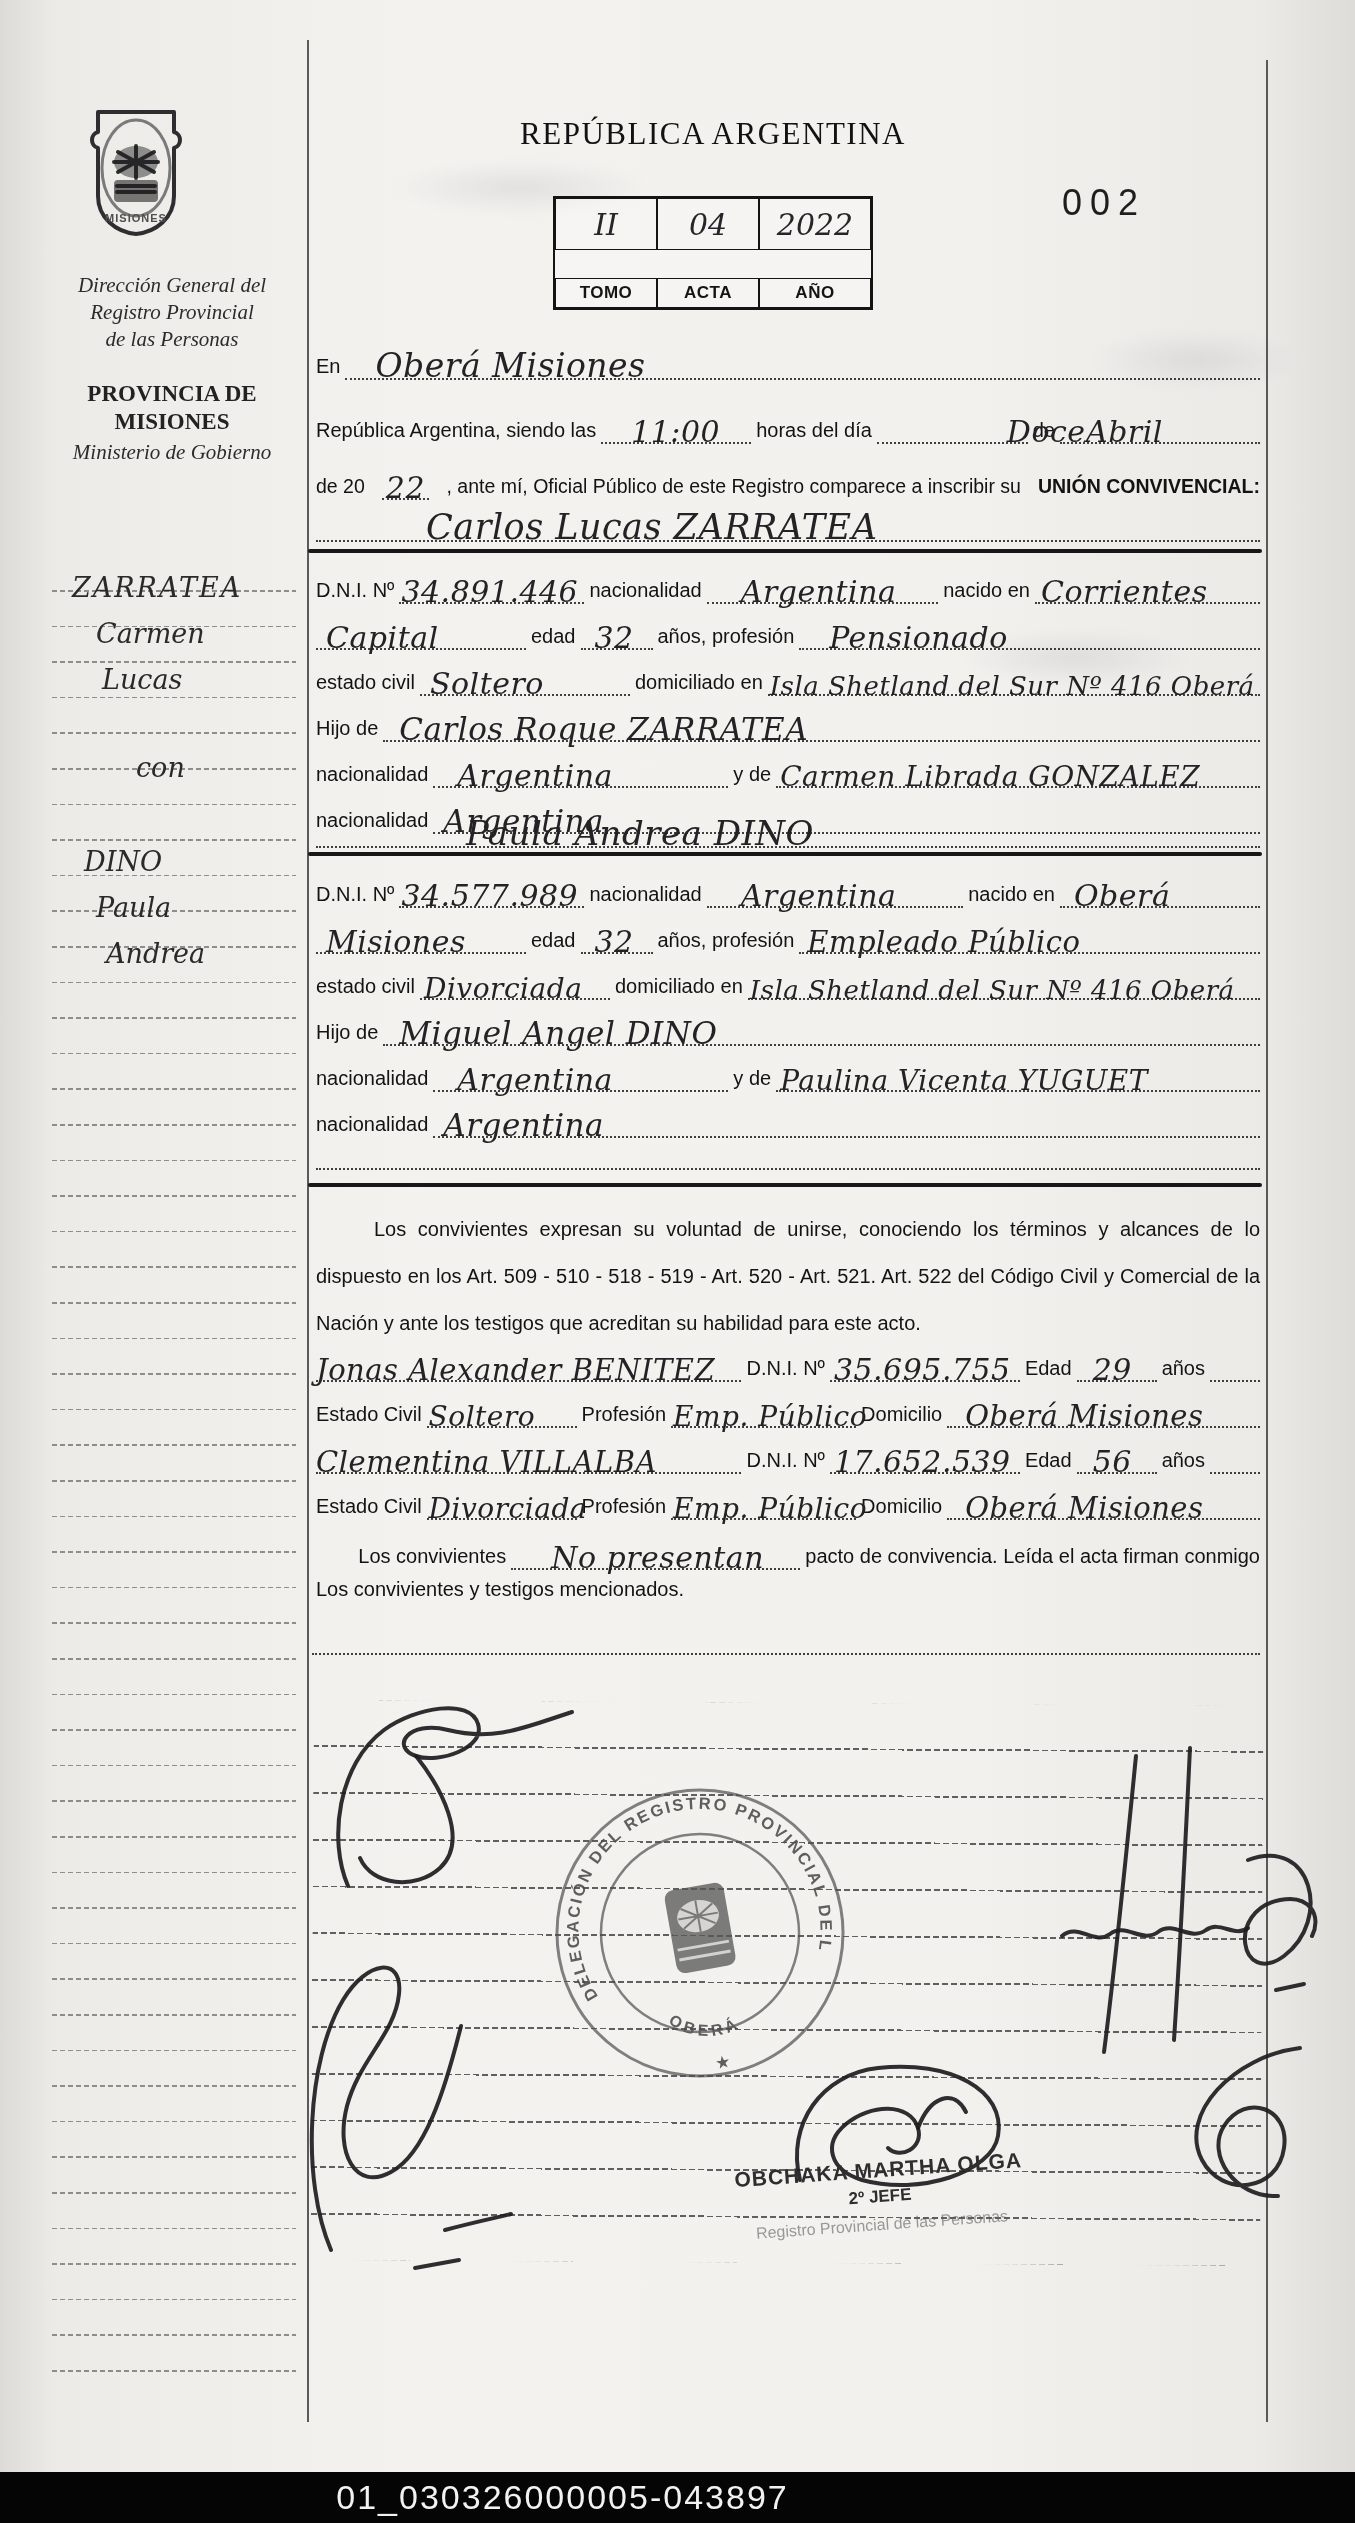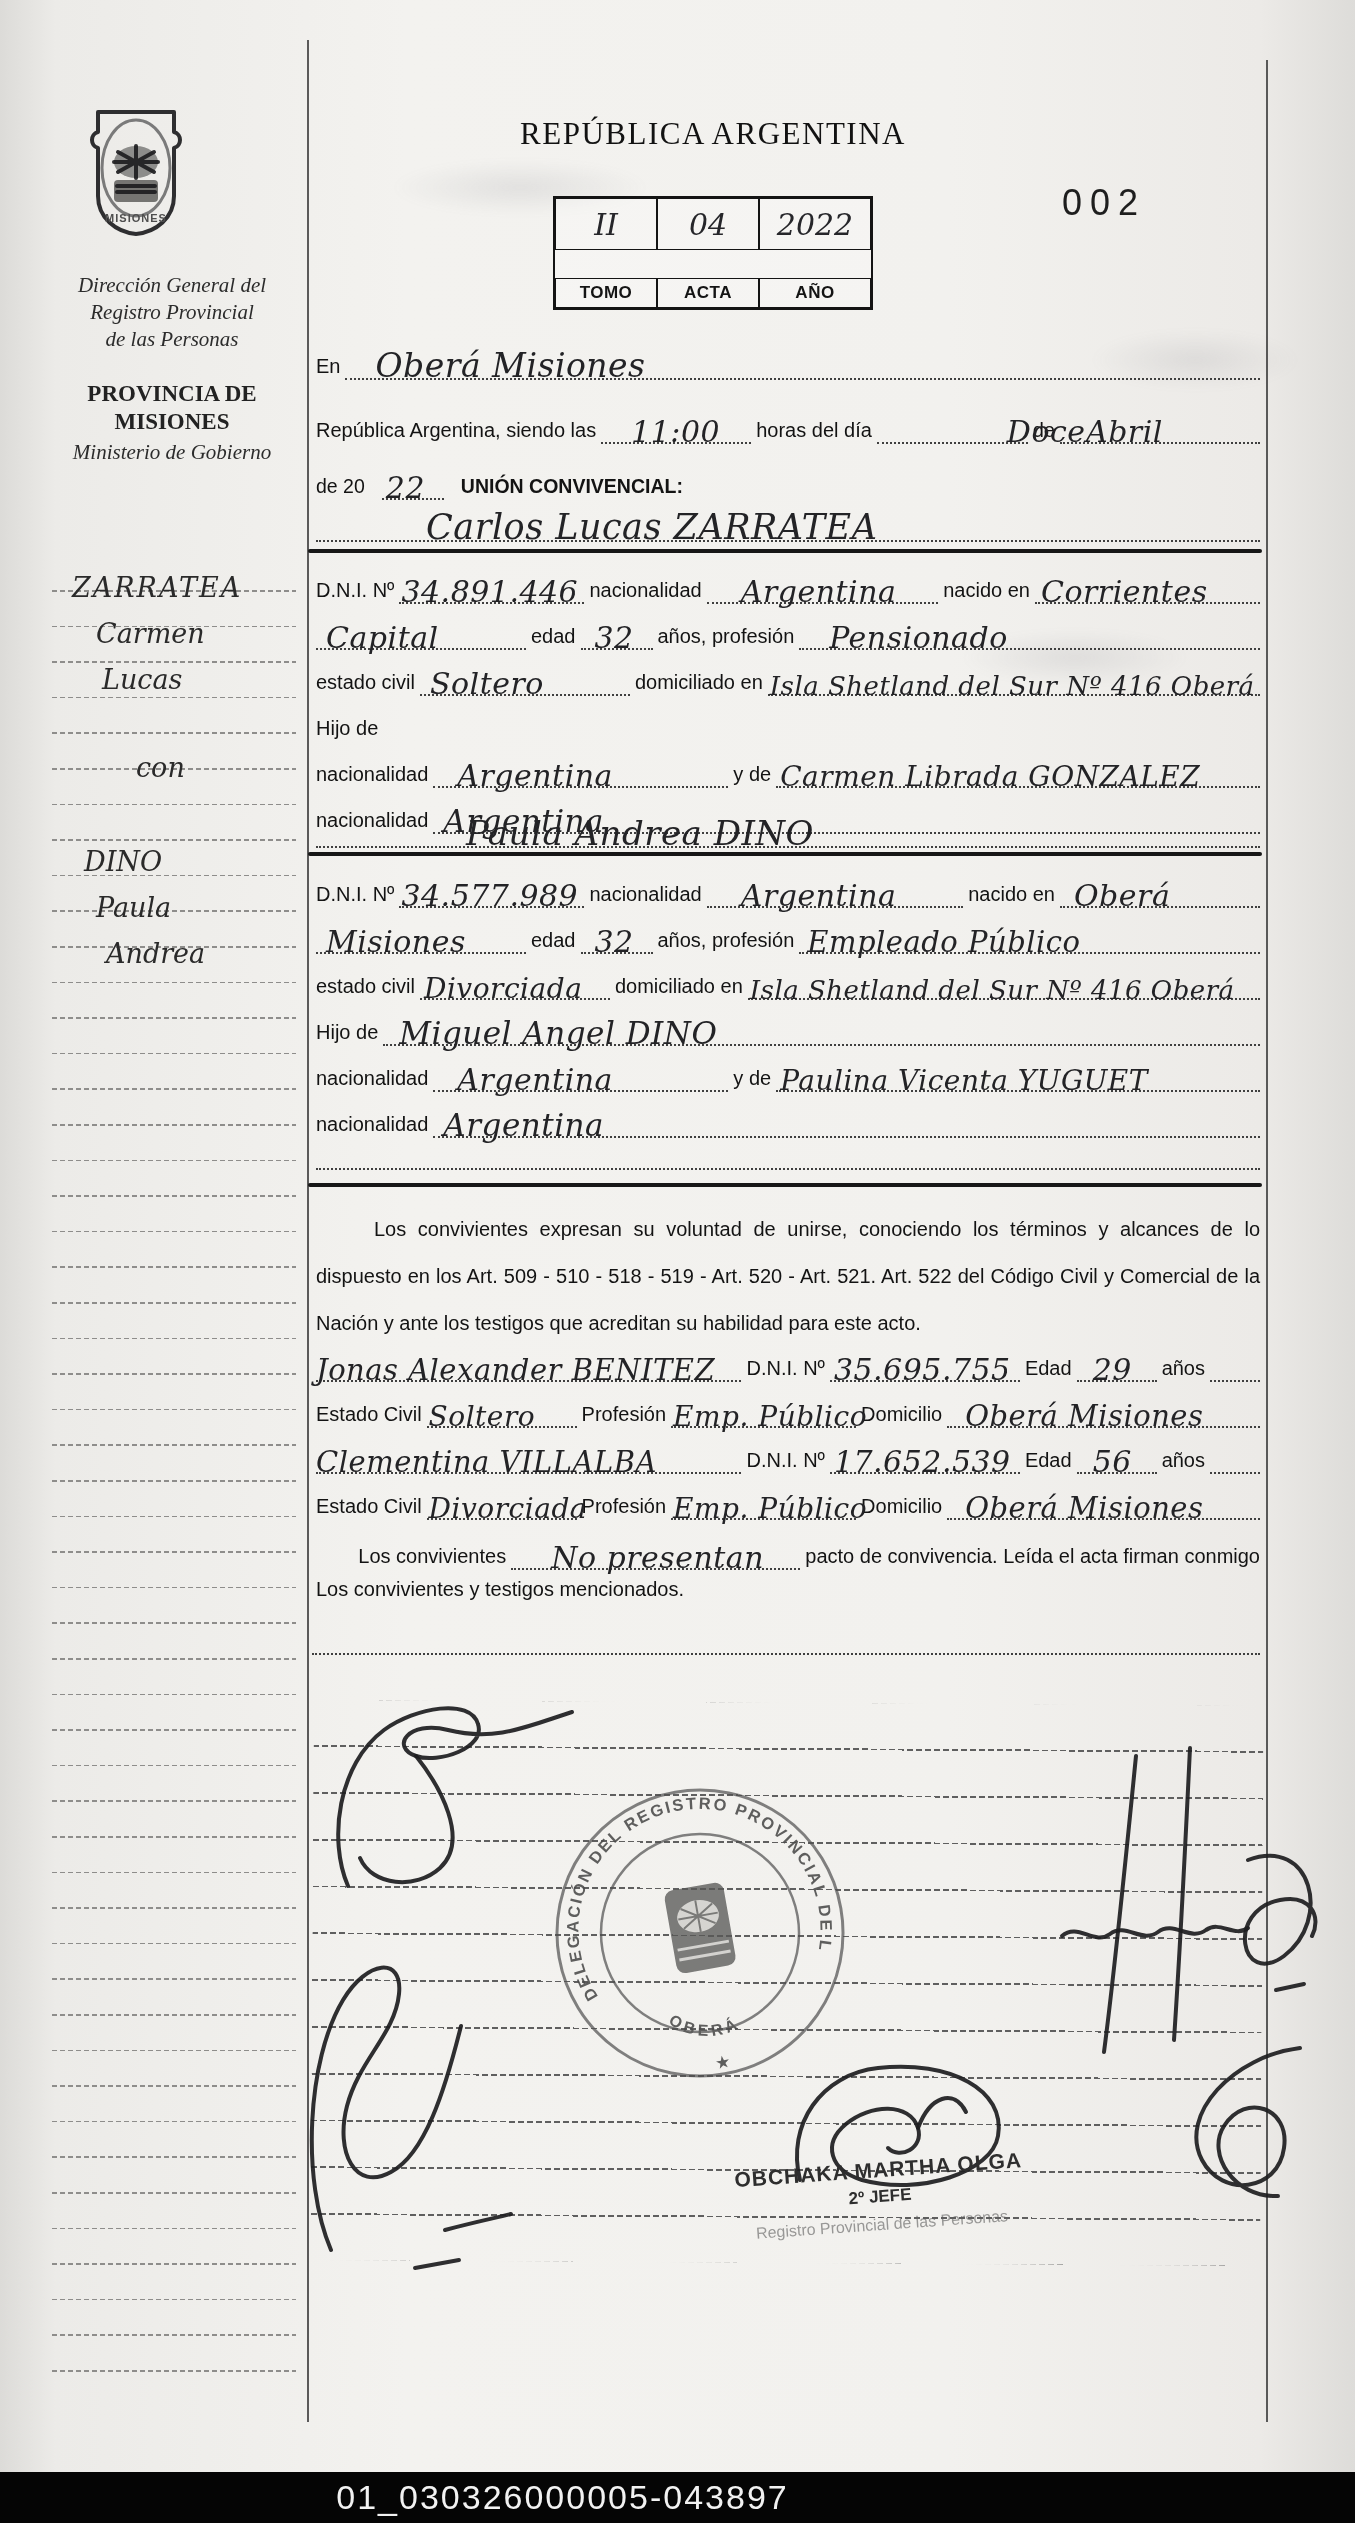--- a/index.html
+++ b/index.html
@@ -132,20 +132,21 @@
   <span class="fill" style="width:200px;">
       <span class="hw" style="left:26px;">Abril</span>
     </span>
 </div>
 
 <div class="frow" style="top:450px;height:50px;gap:17px;">
   <span class="lbl" style="font-size:19.5px;">de 20</span>
   <span class="fill" style="width:62px;">
       <span class="hw" style="left:4px;">22</span>
     </span>
+  <span class="lbl" style="font-size:19.5px;padding-right:0;">, ante mí, Oficial Público de este Registro comparece a inscribir su </span>
   <span class="lbl" style="font-size:19.5px;font-weight:700;">UNIÓN CONVIVENCIAL:</span>
 </div>
 
 <div class="frow" style="top:498px;height:44px;">
   <span class="fill grow">
       <span class="hw" style="font-size:35px;left:110px;">Carlos Lucas ZARRATEA</span>
     </span>
 </div>
 <div class="thick" style="top:549px;"></div>
 
@@ -184,20 +185,23 @@
       <span class="hw">Soltero</span>
     </span>
   <span class="lbl">domiciliado en</span>
   <span class="fill grow">
       <span class="hw" style="font-size:26px;left:2px;">Isla Shetland del Sur Nº 416 Oberá</span>
     </span>
 </div>
 
 <div class="frow" style="top:696px;">
   <span class="lbl">Hijo de</span>
+  <span class="fill grow">
+      <span class="hw" style="font-size:31px;left:16px;">Carlos Roque ZARRATEA</span>
+    </span>
 </div>
 
 <div class="frow" style="top:742px;">
   <span class="lbl">nacionalidad</span>
   <span class="fill" style="width:295px;">
       <span class="hw" style="left:24px;">Argentina</span>
     </span>
   <span class="lbl">y de</span>
   <span class="fill grow">
       <span class="hw" style="font-size:28px;left:4px;">Carmen Librada GONZALEZ</span>

